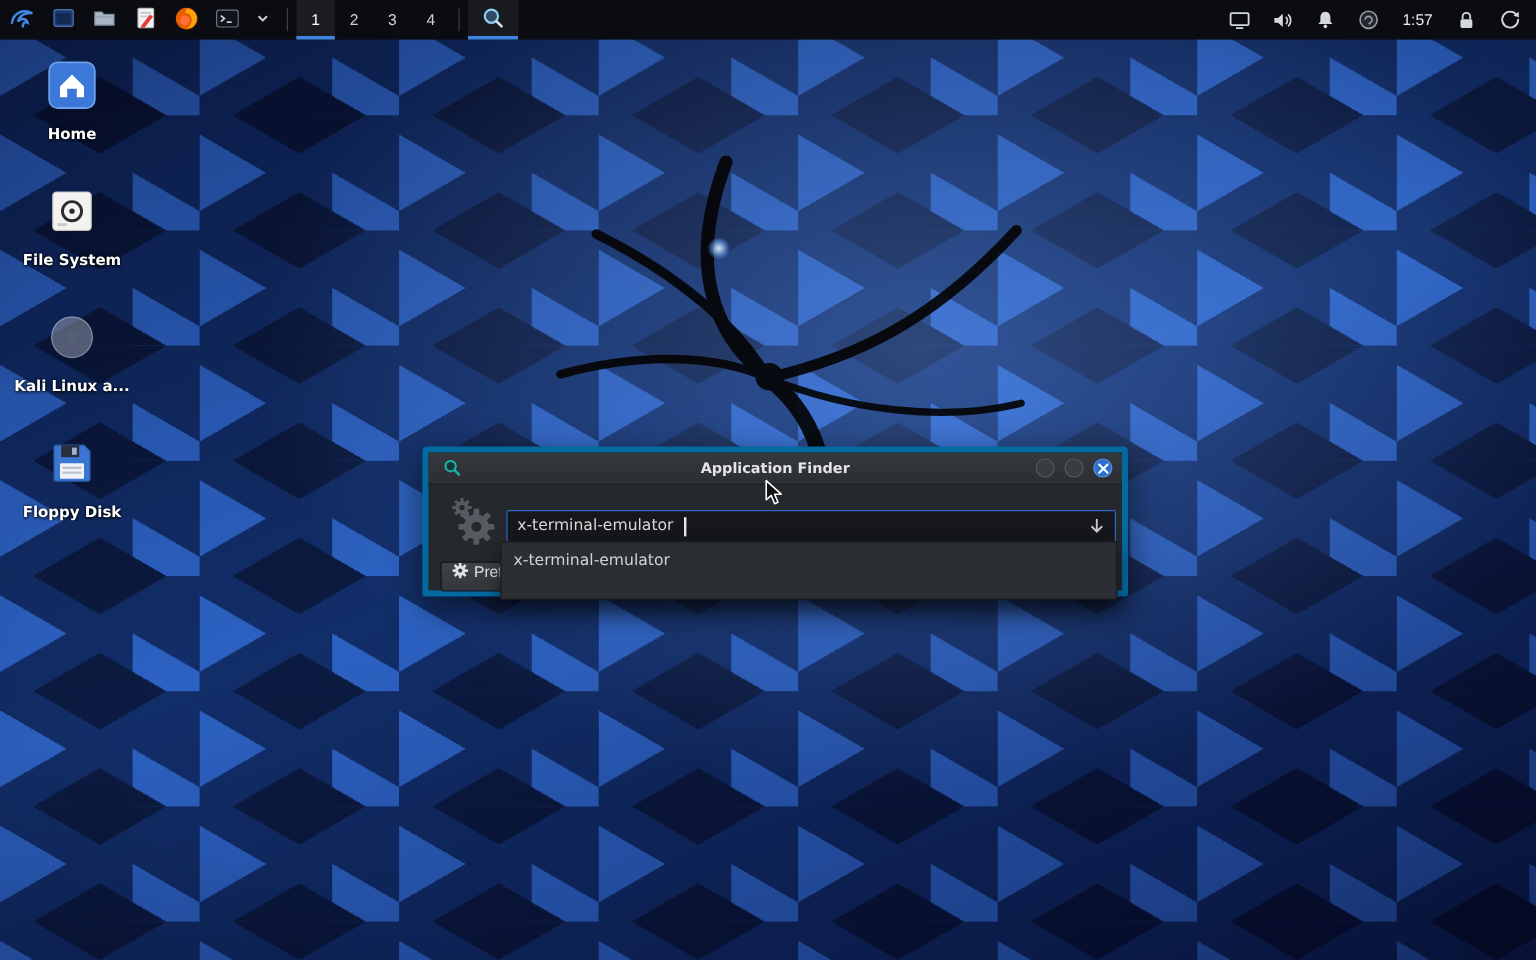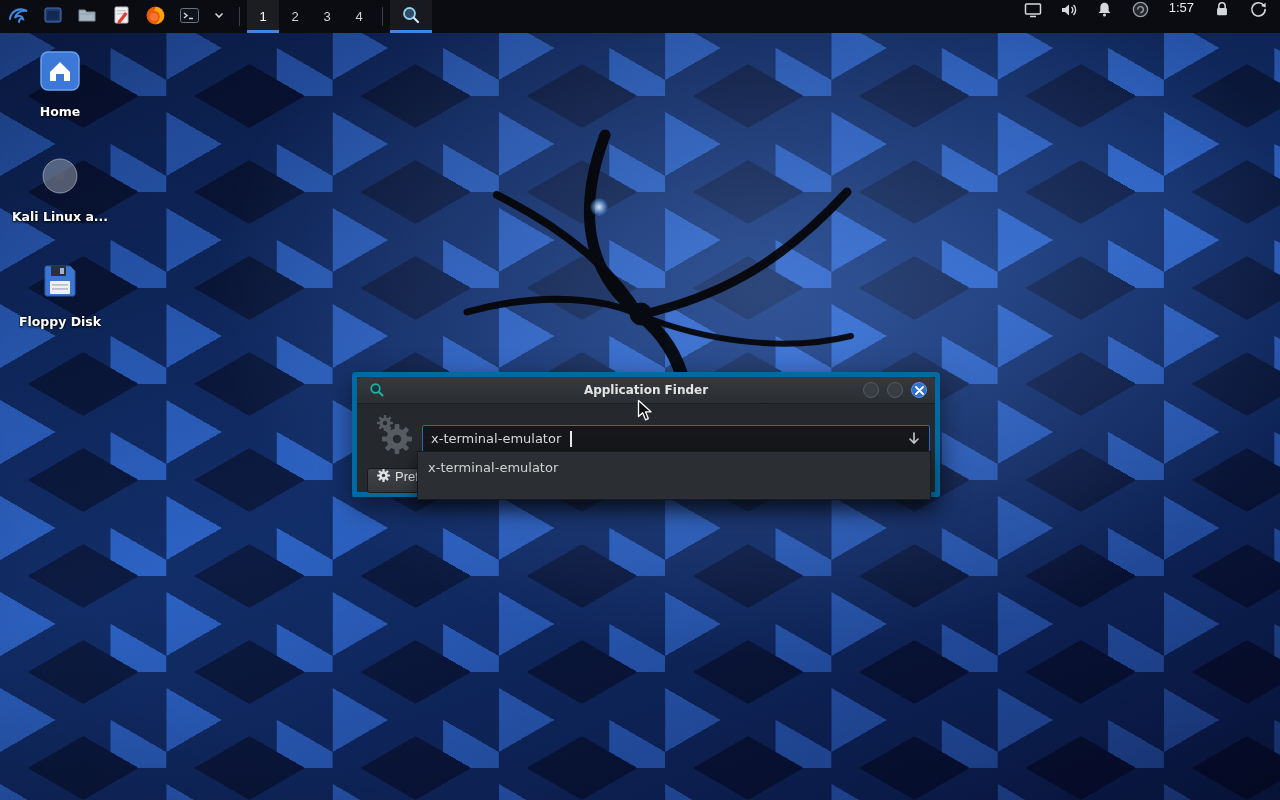--- a/index.html
+++ b/index.html
@@ -34,21 +34,21 @@
   .pbtn { background:transparent; border:none; width:34px; display:flex; align-items:center; justify-content:center; cursor:default; }
   .pbtn.narrow { width:26px; }
   .sep { width:1px; background:#3c4046; margin:7px 7px; }
   .ws-btn { width:32px; display:flex; align-items:center; justify-content:center;
     font-size:13px; color:#cfd2d6; background:transparent; border:none; position:relative; }
   .ws-btn.active { background:rgba(255,255,255,.07); box-shadow: inset 0 -3px 0 #3f86e0; color:#fff; }
   .task-btn { width:42px; display:flex; align-items:center; justify-content:center; background:rgba(255,255,255,.06);
     border:none; box-shadow: inset 0 -3px 0 #3f86e0; }
   .spacer { flex:1; }
   .panel-right { display:flex; align-items:center; gap:4px; padding-right:6px; }
-  .tray-btn { background:transparent; border:none; width:32px; height:33px; display:flex; justify-content:center; }
+  .tray-btn { background:transparent; border:none; width:32px; height:33px; display:flex; align-items:center; justify-content:center; }
   .clock { font-size:13px; color:#e8eaed; padding:0 8px; }
 
   
   .desk-icons { position:absolute; left:10px; top:48px; width:100px; display:flex; flex-direction:column; gap:34px; z-index:5; }
   .dicon { display:flex; flex-direction:column; align-items:center;font-weight:bold; }
   .dicon .lbl { margin-top:6px; font-size:12.5px; color:#ffffff; text-shadow:0 1px 3px rgba(0,0,0,.95), 0 0 2px rgba(0,0,0,.8);
     white-space:nowrap; max-width:100px; overflow:hidden; text-overflow:ellipsis; }
 
   
   .window { position:absolute; left:352px; top:372px; width:588px; height:125px; z-index:40;
@@ -232,20 +232,31 @@
 <div class="desk-icons">
   <div class="dicon">
     <span>
       <svg width="46" height="46" viewBox="0 0 46 46">
           <rect x="4" y="4" width="38" height="38" rx="7" fill="#3b78d8"></rect>
           <rect x="4" y="4" width="38" height="38" rx="7" fill="none" stroke="#6ba1ea" stroke-width="1.5"></rect>
           <path d="M13 24 L23 14 L33 24 L33 33 L27 33 L27 26 L19 26 L19 33 L13 33 Z" fill="#ffffff"></path>
         </svg>
     </span>
     <span class="lbl">Home</span>
+  </div>
+  <div class="dicon">
+    <span>
+      <svg width="46" height="46" viewBox="0 0 46 46">
+          <rect x="7" y="7" width="32" height="32" rx="3" fill="#f3f3f1" stroke="#c3c3c0"></rect>
+          <circle cx="23" cy="23" r="8" fill="none" stroke="#2b2b2b" stroke-width="2.4"></circle>
+          <circle cx="23" cy="23" r="2.2" fill="#2b2b2b"></circle>
+          <rect x="11" y="33" width="8" height="2.5" fill="#c9c9c6"></rect>
+        </svg>
+    </span>
+    <span class="lbl">File System</span>
   </div>
   <div class="dicon">
     <span>
       <svg width="46" height="46" viewBox="0 0 46 46">
           <circle cx="23" cy="23" r="17" fill="rgba(205,210,220,.38)" stroke="rgba(235,240,248,.45)"></circle>
           <circle cx="23" cy="23" r="5" fill="rgba(90,100,115,.55)"></circle>
         </svg>
     </span>
     <span class="lbl">Kali Linux a...</span>
   </div>

